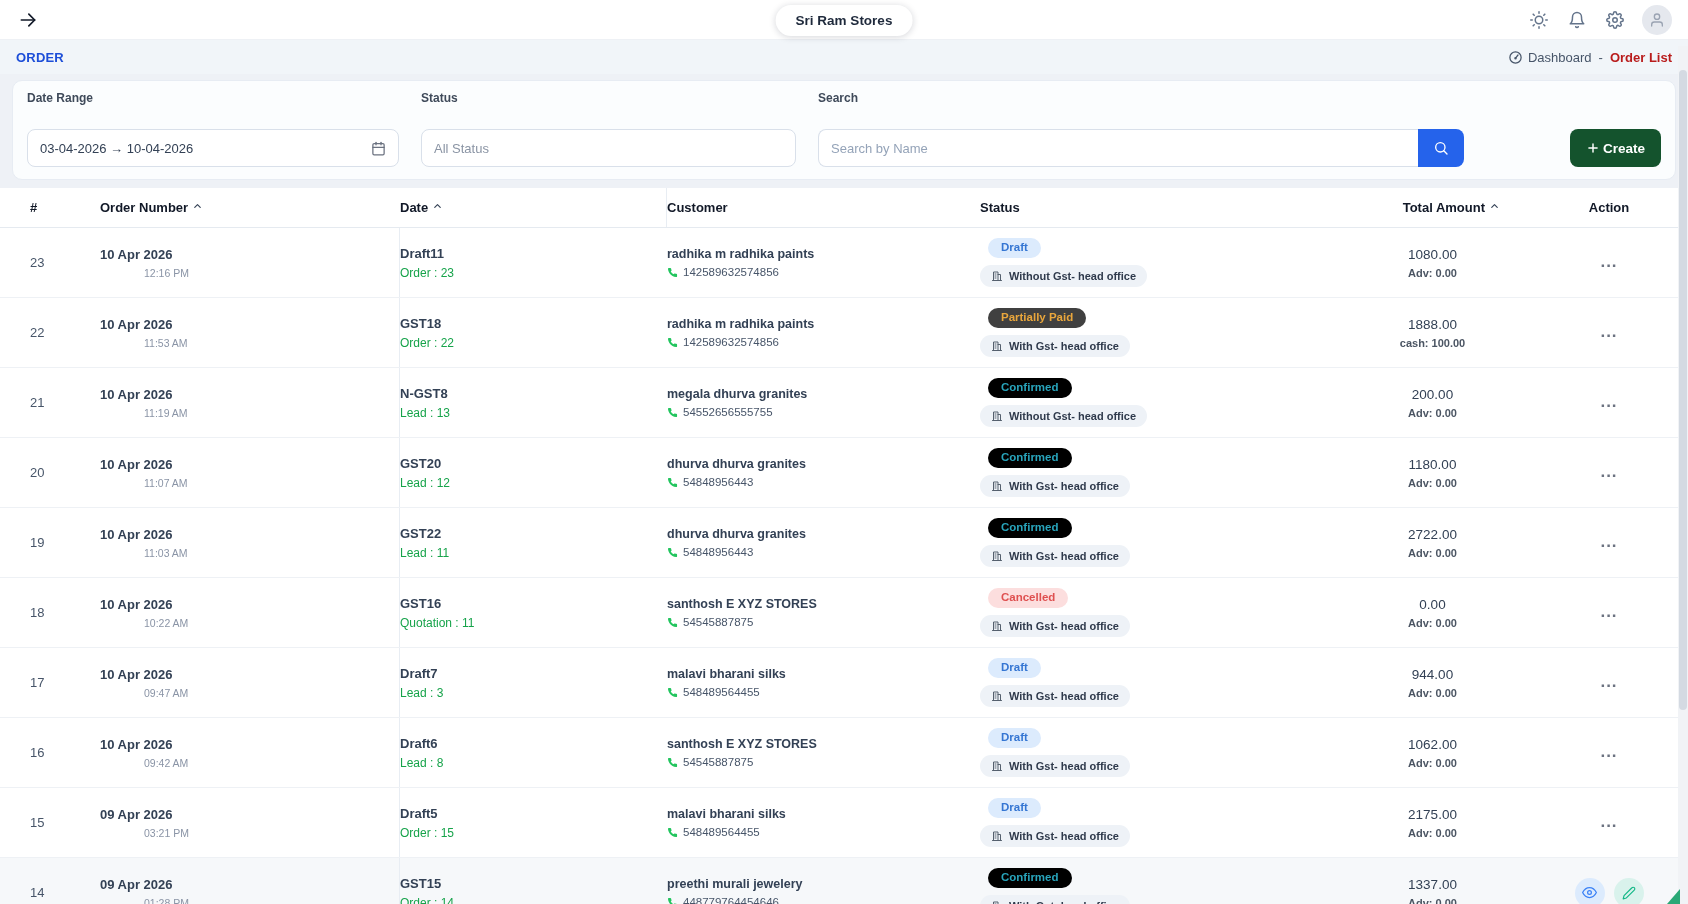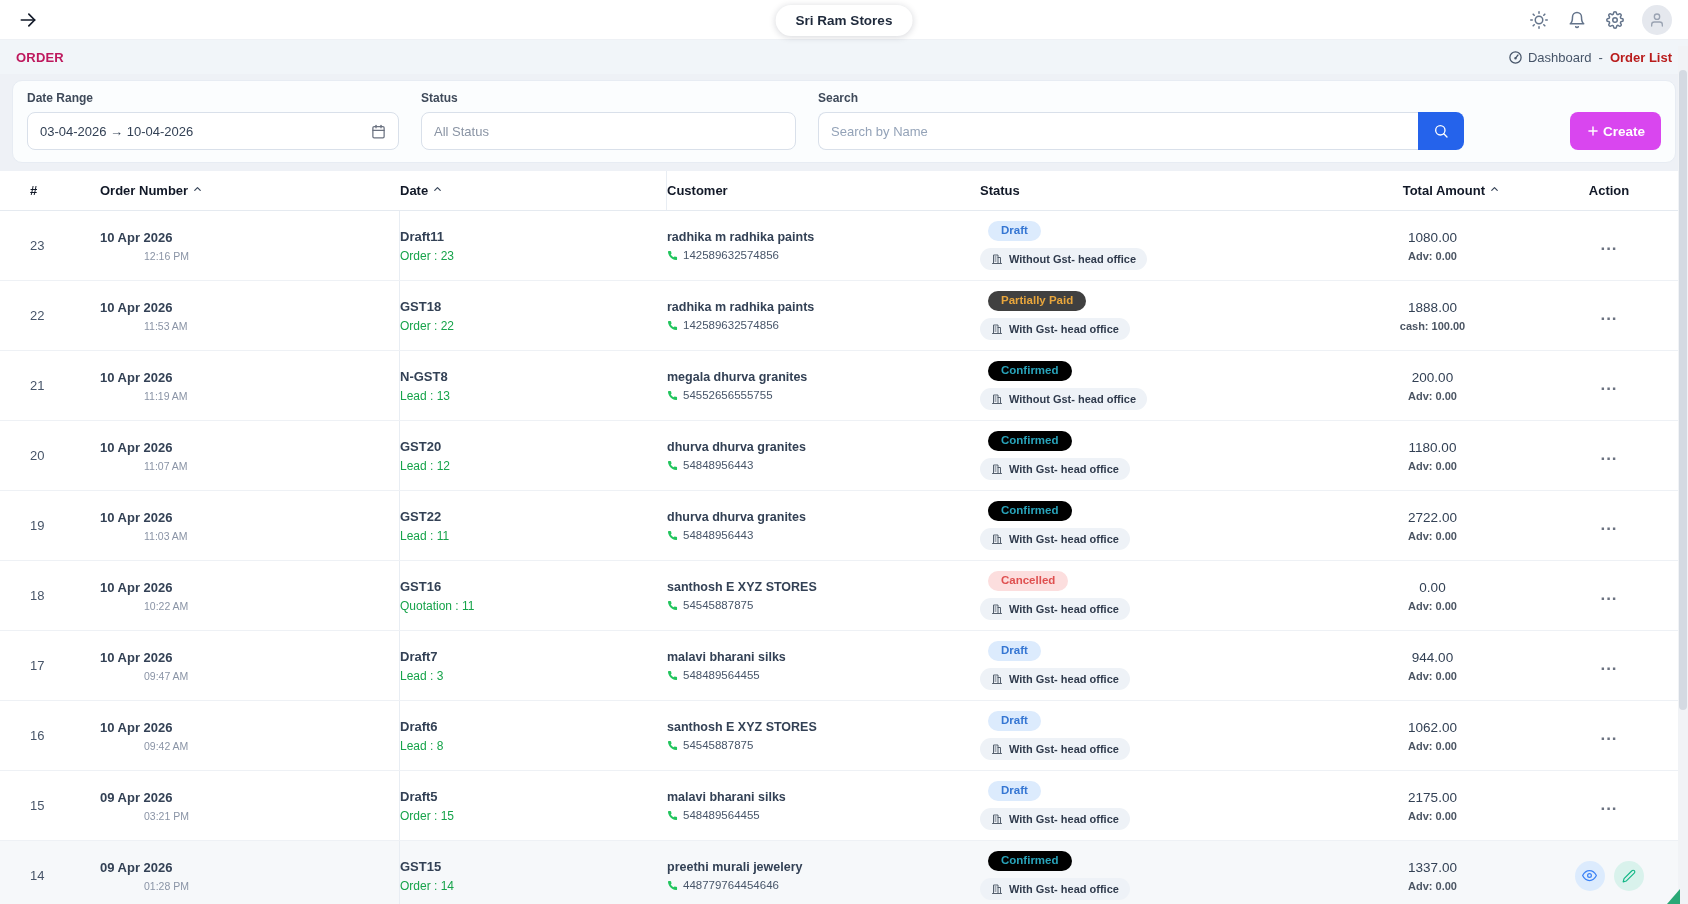--- a/index.html
+++ b/index.html
@@ -33,52 +33,52 @@
     width:30px; height:30px; border-radius:50%; background:#e5e8ee;
     display:flex; align-items:center; justify-content:center; color:#9aa3b2;
     border:none; cursor:pointer;
   }
 
   
   .crumbbar {
     height:34px; background:#f1f5f9; display:flex; align-items:center;
     padding:0 16px; font-size:13px;
   }
-  .crumbbar .page-title { font-weight:800; color:#be185d; letter-spacing:.2px; }
+  .crumbbar .page-title { font-weight:800; color:#1d4ed8; letter-spacing:.2px; }
   .crumb-right { margin-left:auto; display:flex; align-items:center; gap:7px; color:#475569; }
   .crumb-right .link { display:flex; align-items:center; gap:5px; cursor:pointer; }
   .crumb-right .current { color:#b91c1c; font-weight:600; }
 
   
   .filter-card {
     margin:6px 12px 8px; background:#fbfdfe; border:1px solid #e7ecf3;
     border-radius:10px; padding:10px 14px 12px;
     display:flex; align-items:flex-end; gap:22px;
   }
-  .field label { display:block; font-size:12px; font-weight:700; color:#3f4a5a; margin-bottom:7px; }
+  .field label { display:block; font-size:12px; font-weight:700; color:#3f4a5a; margin-bottom:24px; }
   .control {
     height:38px; background:#fff; border:1px solid #d9e0ea; border-radius:8px;
     display:flex; align-items:center; padding:0 12px; font-size:13px; color:#334155;
   }
   .daterange { width:372px; justify-content:space-between; cursor:pointer; font-weight:500; }
   .daterange .cal { color:#6b7280; }
   .statusbox { width:375px; color:#8a94a4; cursor:pointer; }
   .search-group { display:flex; }
   .search-input {
     width:600px; height:38px; border:1px solid #d9e0ea; border-right:none;
     border-radius:8px 0 0 8px; padding:0 12px; font-size:13px; color:#334155;
     font-family:"Liberation Sans", sans-serif; outline:none; background:#fff;
   }
   .search-input::placeholder { color:#94a3b8; }
   .search-btn {
     width:46px; height:38px; background:#2563eb; border:none; cursor:pointer;
     border-radius:0 8px 8px 0; display:flex; align-items:center; justify-content:center; color:#fff;
   }
   .create-btn {
-    margin-left:auto; height:38px; background:#d946ef; color:#fff; border:none;
+    margin-left:auto; height:38px; background:#14532d; color:#fff; border:none;
     border-radius:8px; padding:0 16px; font-size:13.5px; font-weight:600;
     display:flex; align-items:center; gap:3px; cursor:pointer;
     font-family:"Liberation Sans", sans-serif;
   }
 
   
   .table-wrap { background:#fff; }
   .grid {
     display:grid;
     grid-template-columns:84px 300px 267px 313px 345px 215px 1fr;

